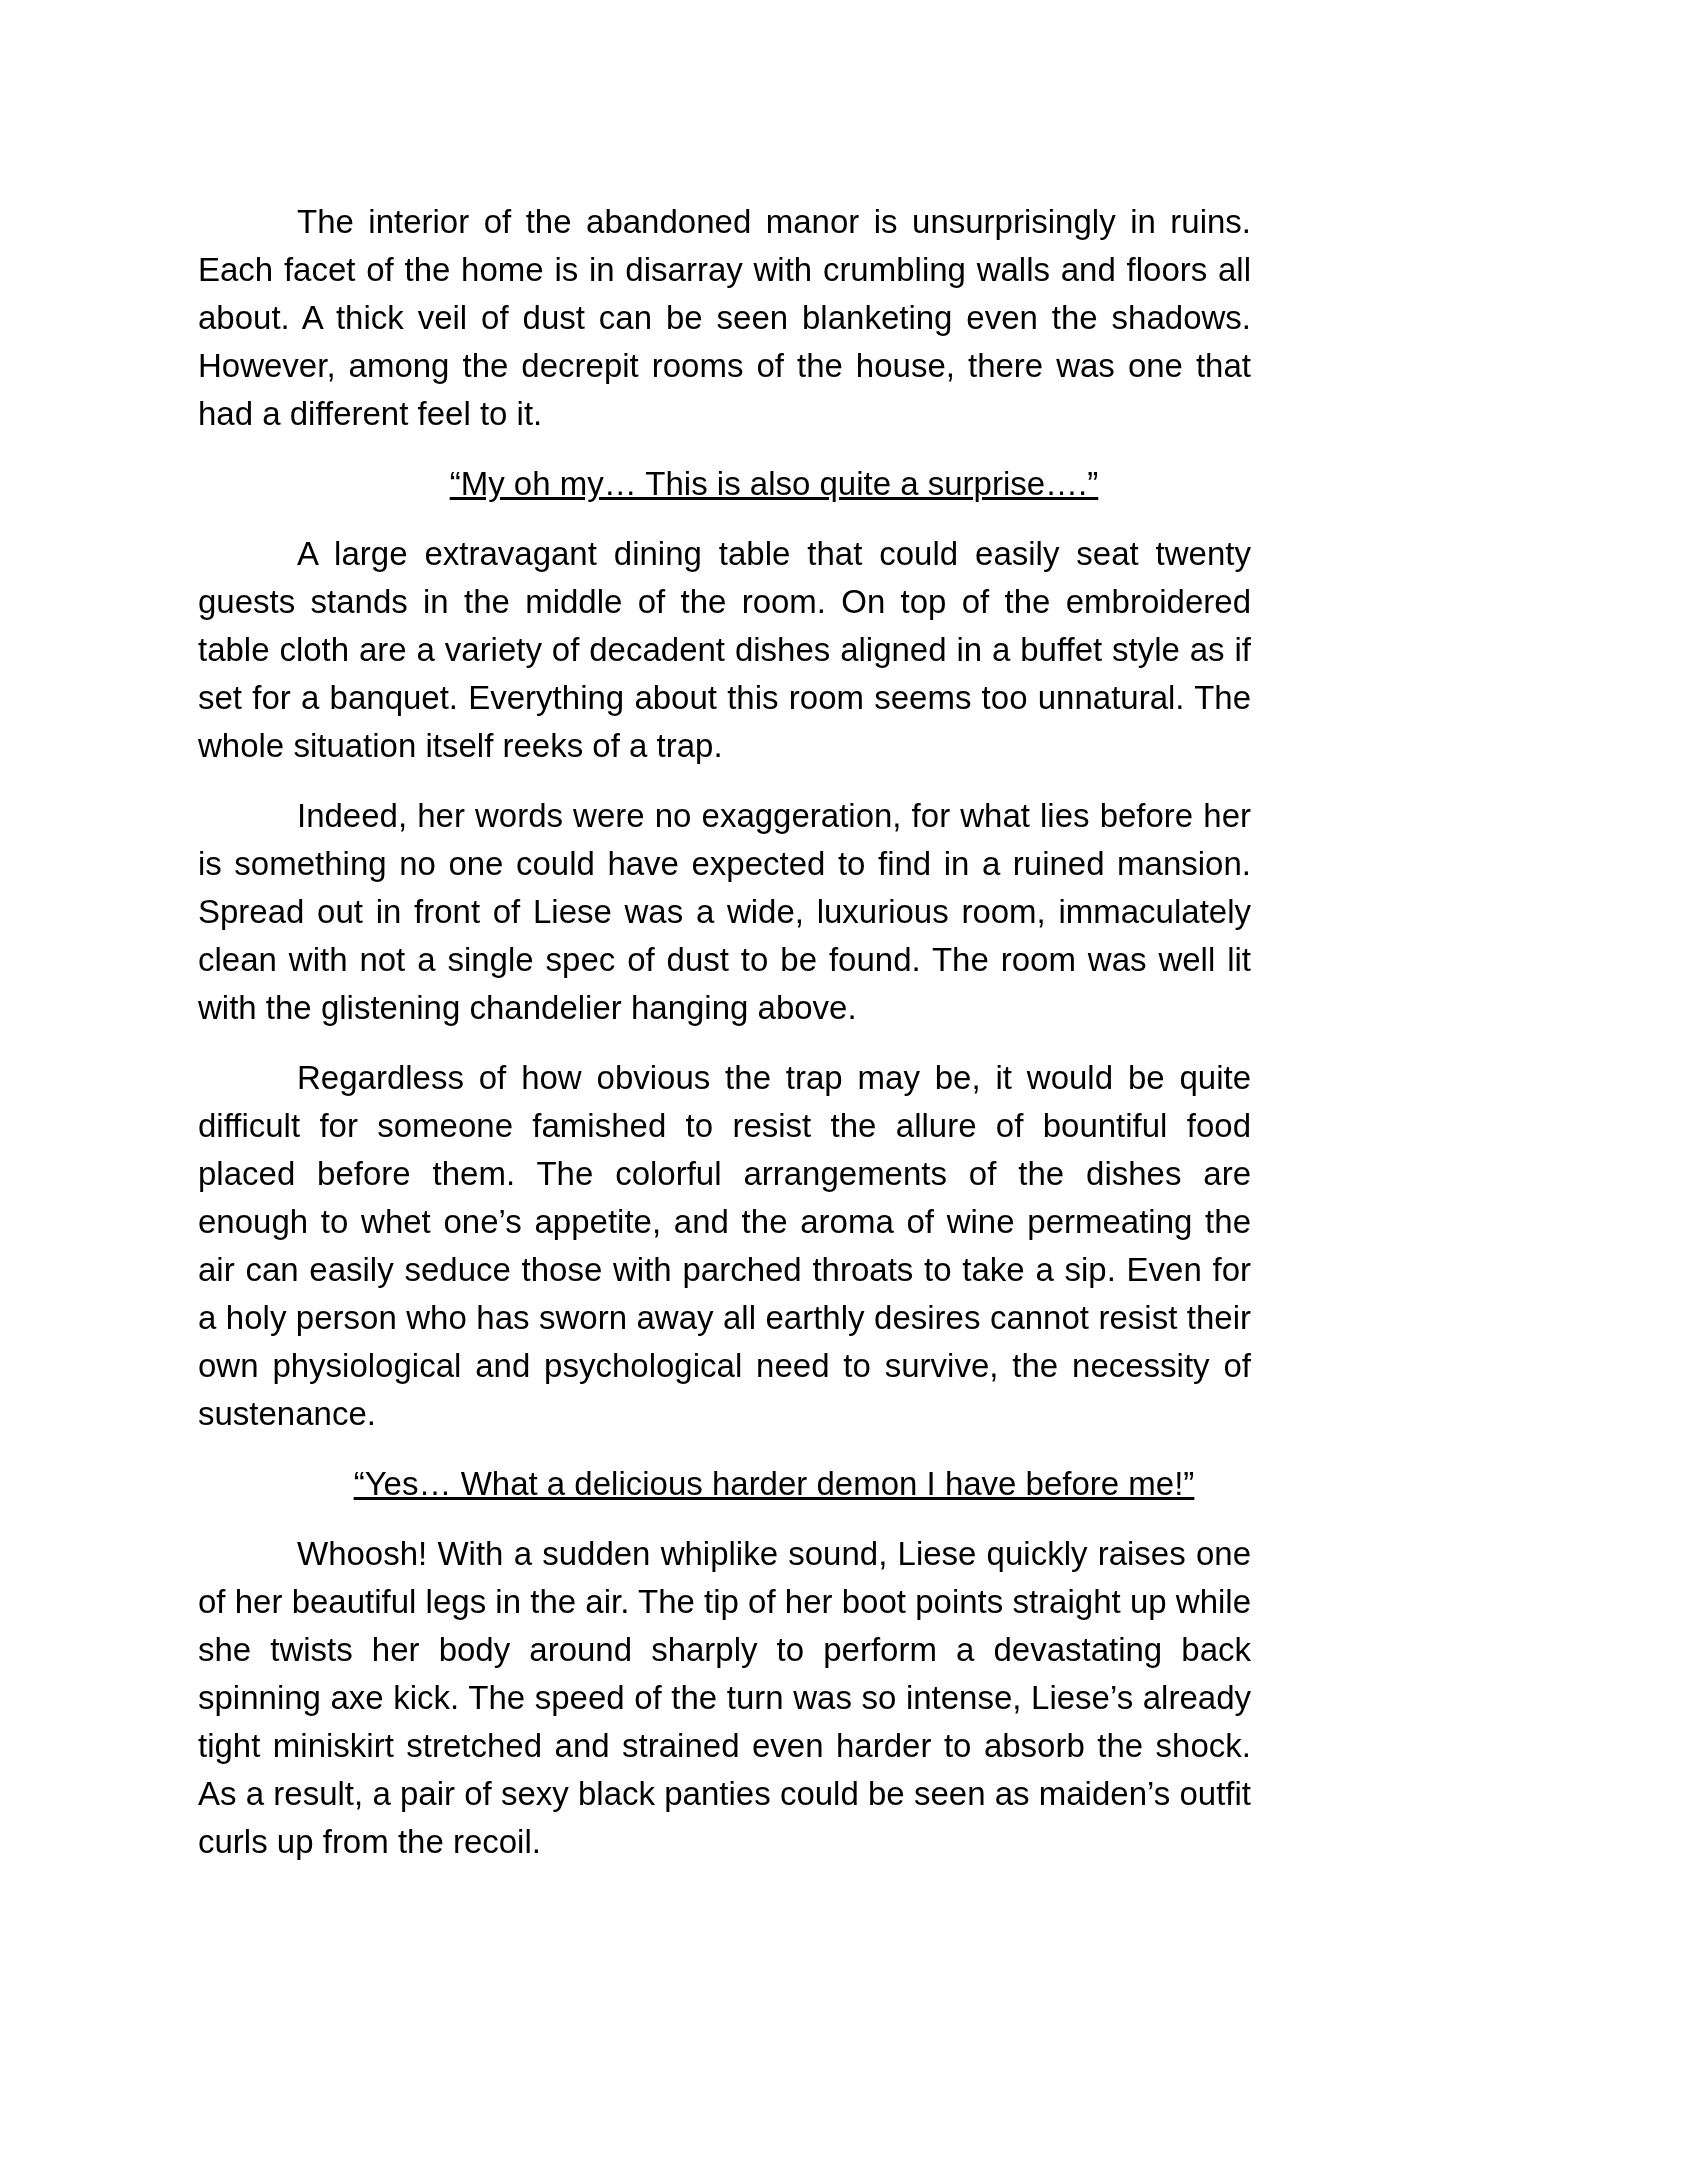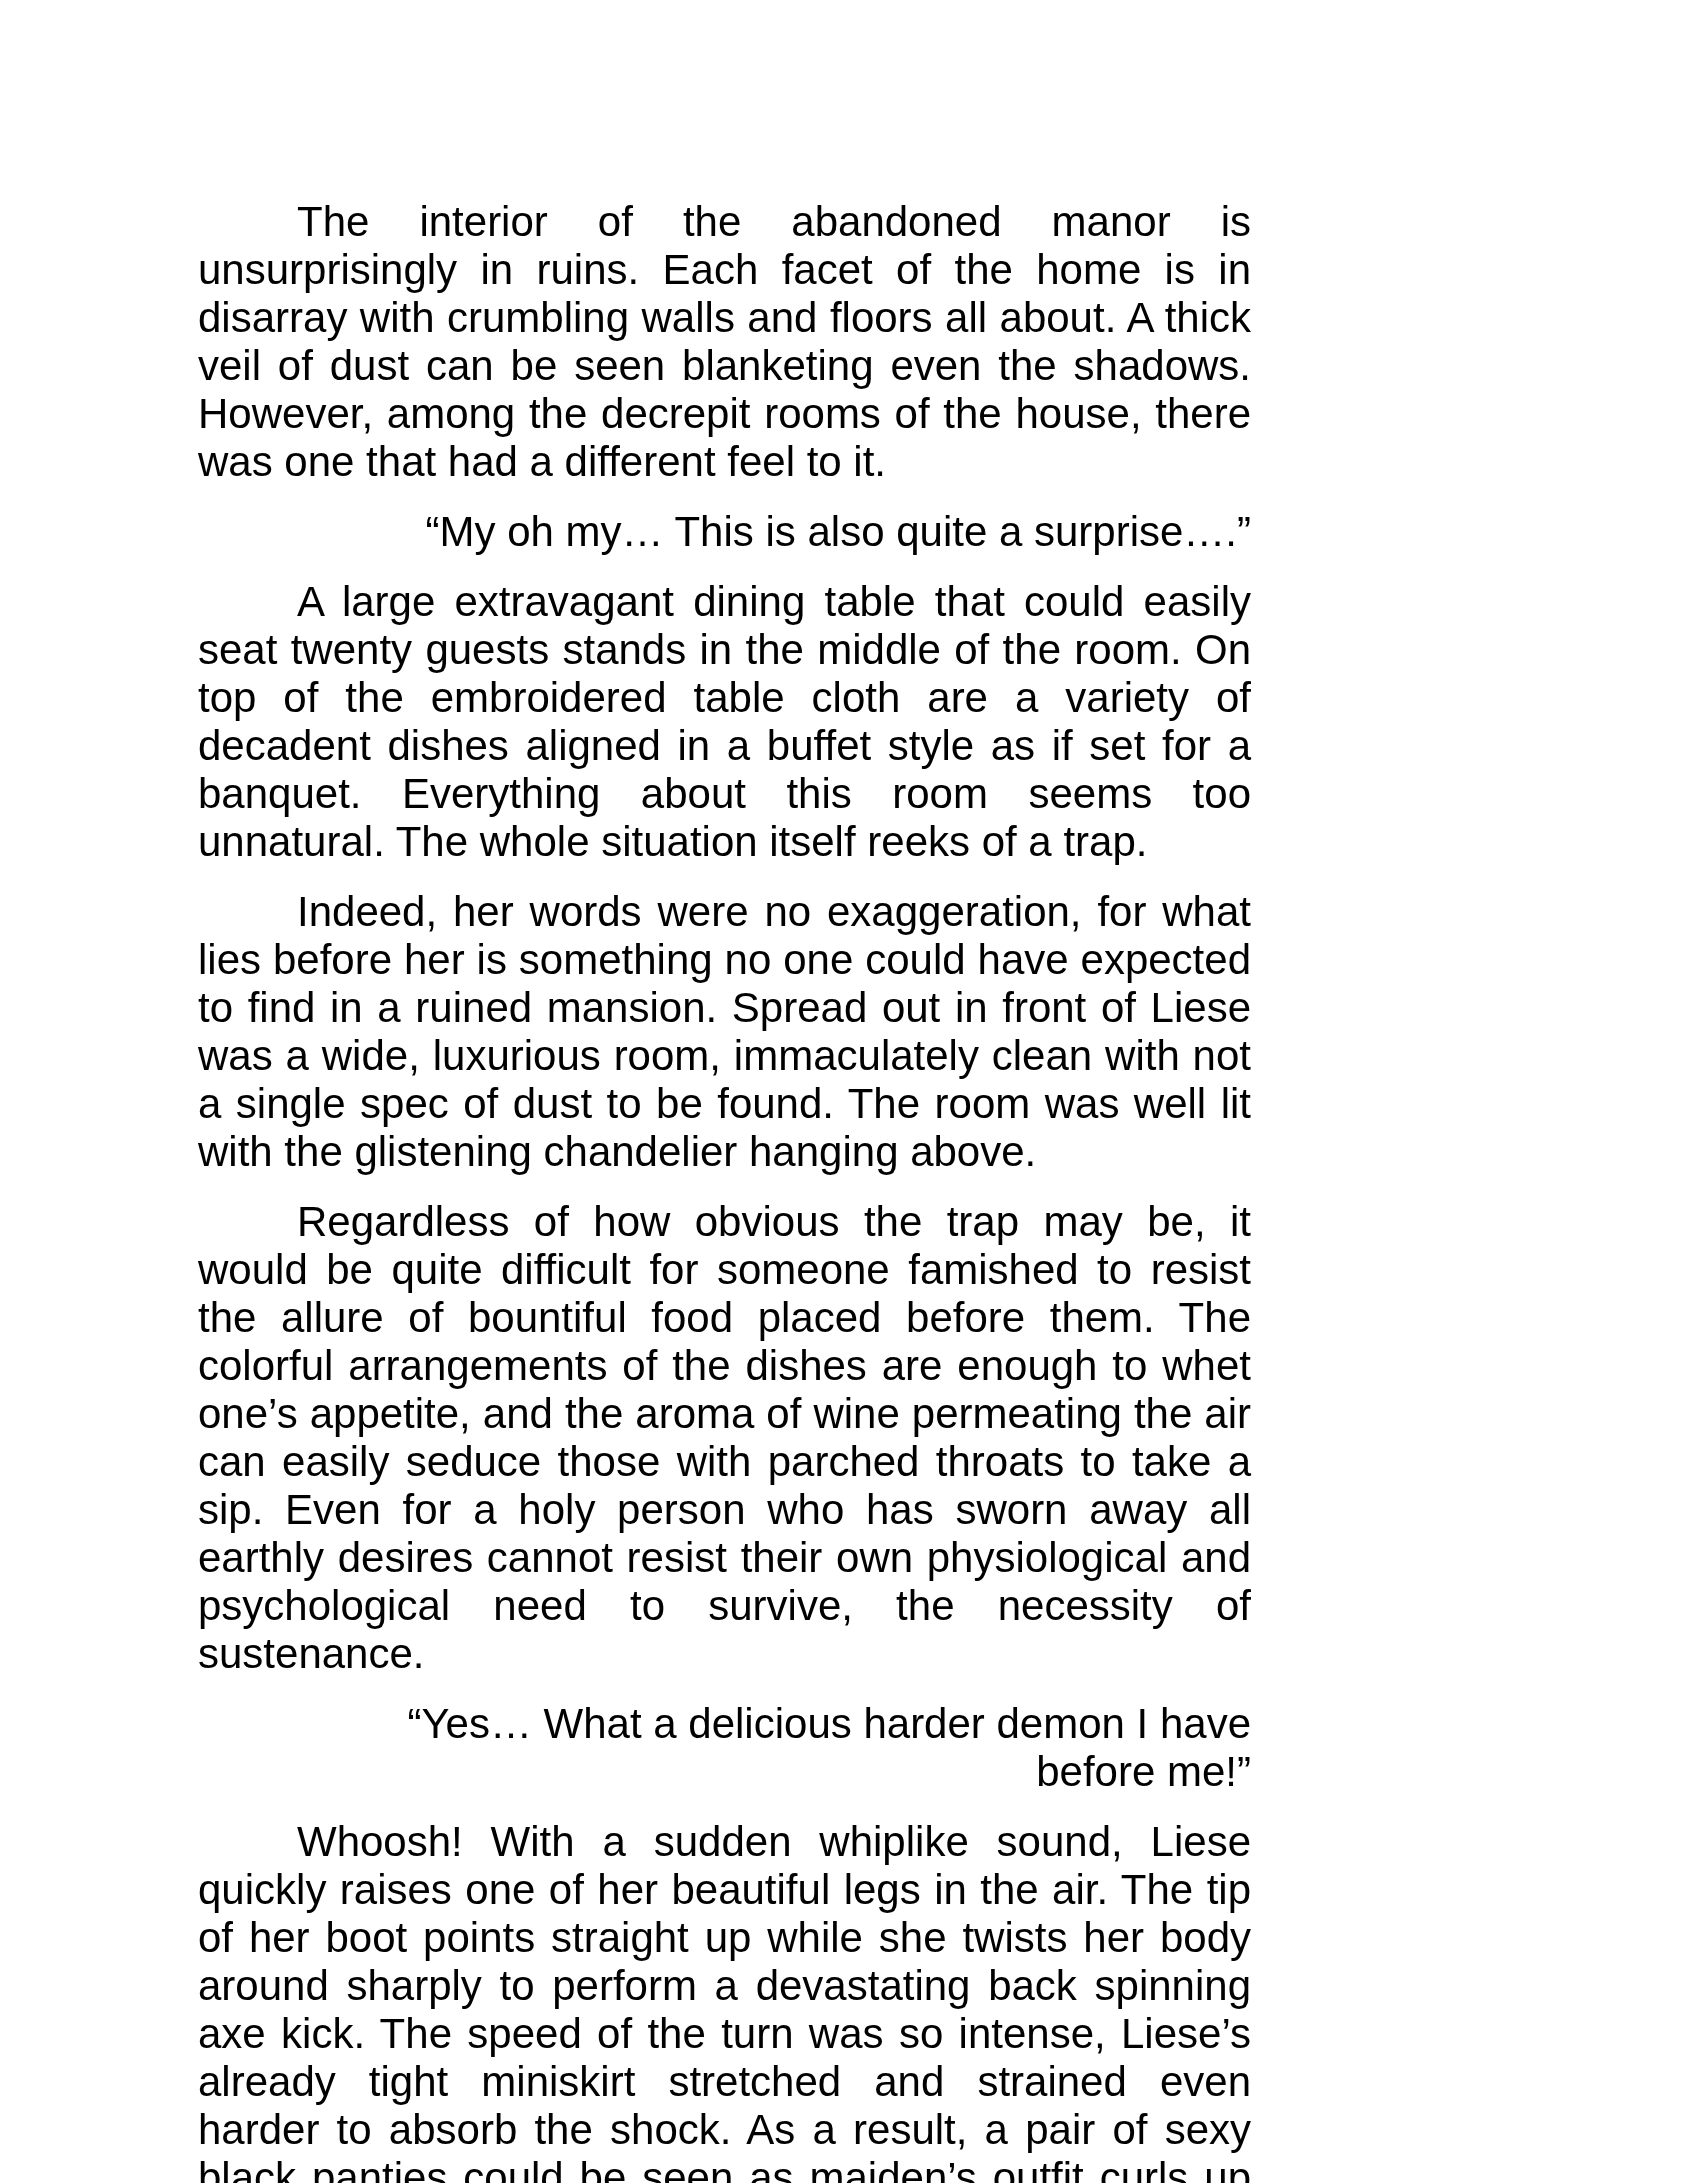--- a/index.html
+++ b/index.html
@@ -9,31 +9,32 @@
   }
   .page {
     position: relative;
     width: 1449px;
     height: 2183px;
     box-sizing: border-box;
     padding: 198px 198px 11px 198px;
     background: #ffffff;
     color: #000000;
     font-family: "Liberation Sans", "DejaVu Sans", sans-serif;
-    font-size: 42px;
+    font-size: 33px;
     line-height: 48px;
     overflow: hidden;
   }
   .page p {
     margin: 0 0 22px 0;
     text-indent: 99px;
     text-align: justify;
   }
   .page p.dialogue {
-    text-align: right;
+    text-align: center;
+    text-decoration: underline;
   }
   .page p:last-child {
     margin-bottom: 6px;
   }
 </style>
 </head>
 <body>
 
 <main class="page">
   <section>

